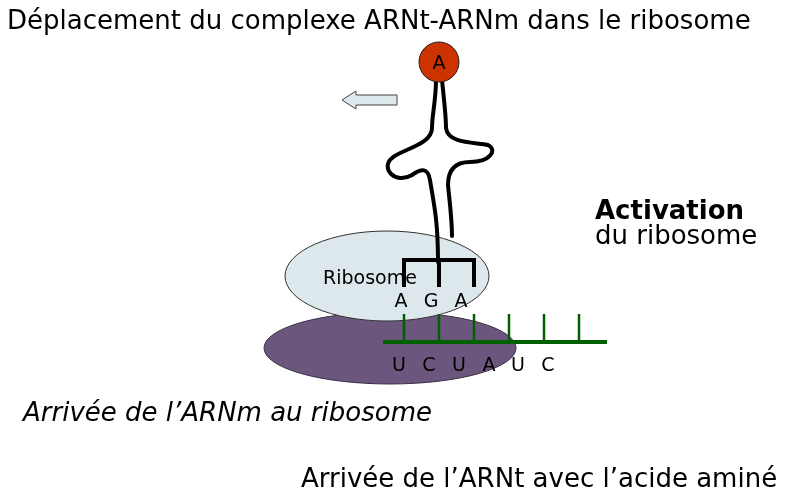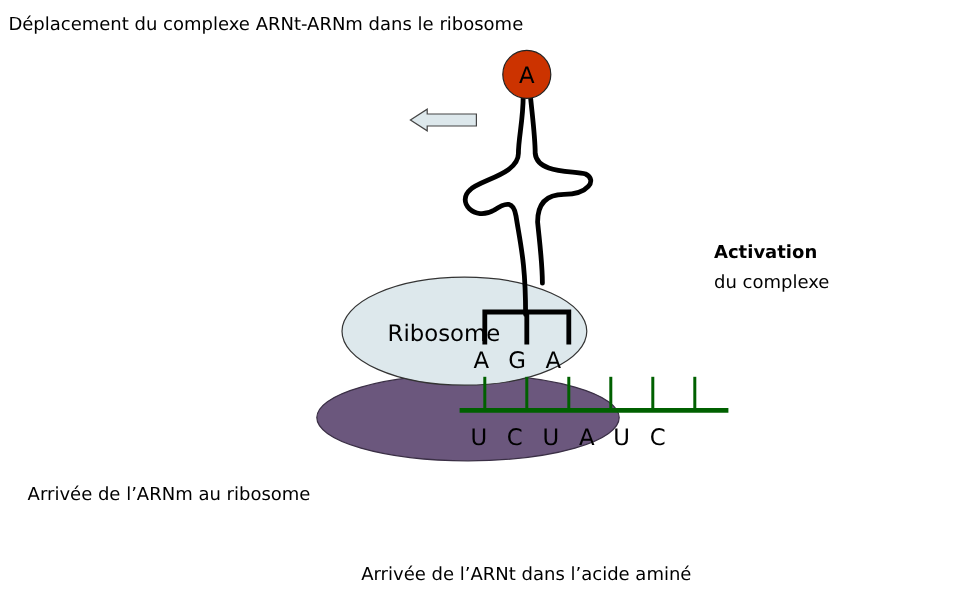--- a/index.html
+++ b/index.html
@@ -1,29 +1,29 @@
 <!DOCTYPE html>
 <html><head>
 <meta charset="utf-8">
 <style>
   html, body { margin: 0; padding: 0; background: #ffffff; }
   body { width: 795px; height: 501px; position: relative; overflow: hidden;
          font-family: "DejaVu Sans", sans-serif; color: #000; }
-  .txt { position: absolute; white-space: nowrap; font-size: 15px; line-height: 24px; }
+  .txt { position: absolute; white-space: nowrap; font-size: 26px; line-height: 24px; }
   svg { position: absolute; left: 0; top: 0; }
   svg text { font-family: "DejaVu Sans", sans-serif; }
 </style>
 </head>
 <body>
 
 <div class="txt" style="left:7px; top:8px;">Déplacement du complexe ARNt-ARNm dans le ribosome</div>
 <div class="txt" style="left:595px; top:198px;font-weight:bold;">Activation</div>
-<div class="txt" style="left:595px; top:223px;">du complexe</div>
-<div class="txt" style="left:23px; top:400px;">Arrivée de l’ARNm au ribosome</div>
-<div class="txt" style="left:301px; top:466px;">Arrivée de l’ARNt dans l’acide aminé</div>
+<div class="txt" style="left:595px; top:223px;">du ribosome</div>
+<div class="txt" style="left:23px; top:400px;font-style:italic;">Arrivée de l’ARNm au ribosome</div>
+<div class="txt" style="left:301px; top:466px;">Arrivée de l’ARNt avec l’acide aminé</div>
 
 <svg width="795" height="501" viewBox="0 0 795 501">
 
   <ellipse cx="390" cy="348" rx="126" ry="36" fill="#6b577d" stroke="#3a2f45" stroke-width="1"></ellipse>
 
   <ellipse cx="387" cy="276" rx="102" ry="45" fill="#dde8ec" stroke="#333" stroke-width="1"></ellipse>
   <text x="323" y="284" font-size="19">Ribosome</text>
 
   <path fill="none" stroke="#000" stroke-width="4" stroke-linejoin="round" stroke-linecap="round" d="M436,80 C436,100 432,115 432,128 C432,145 400,150 392,158 C380,168 395,185 412,175
            C422,168 428,168 430,180 C434,205 438,220 438,262

